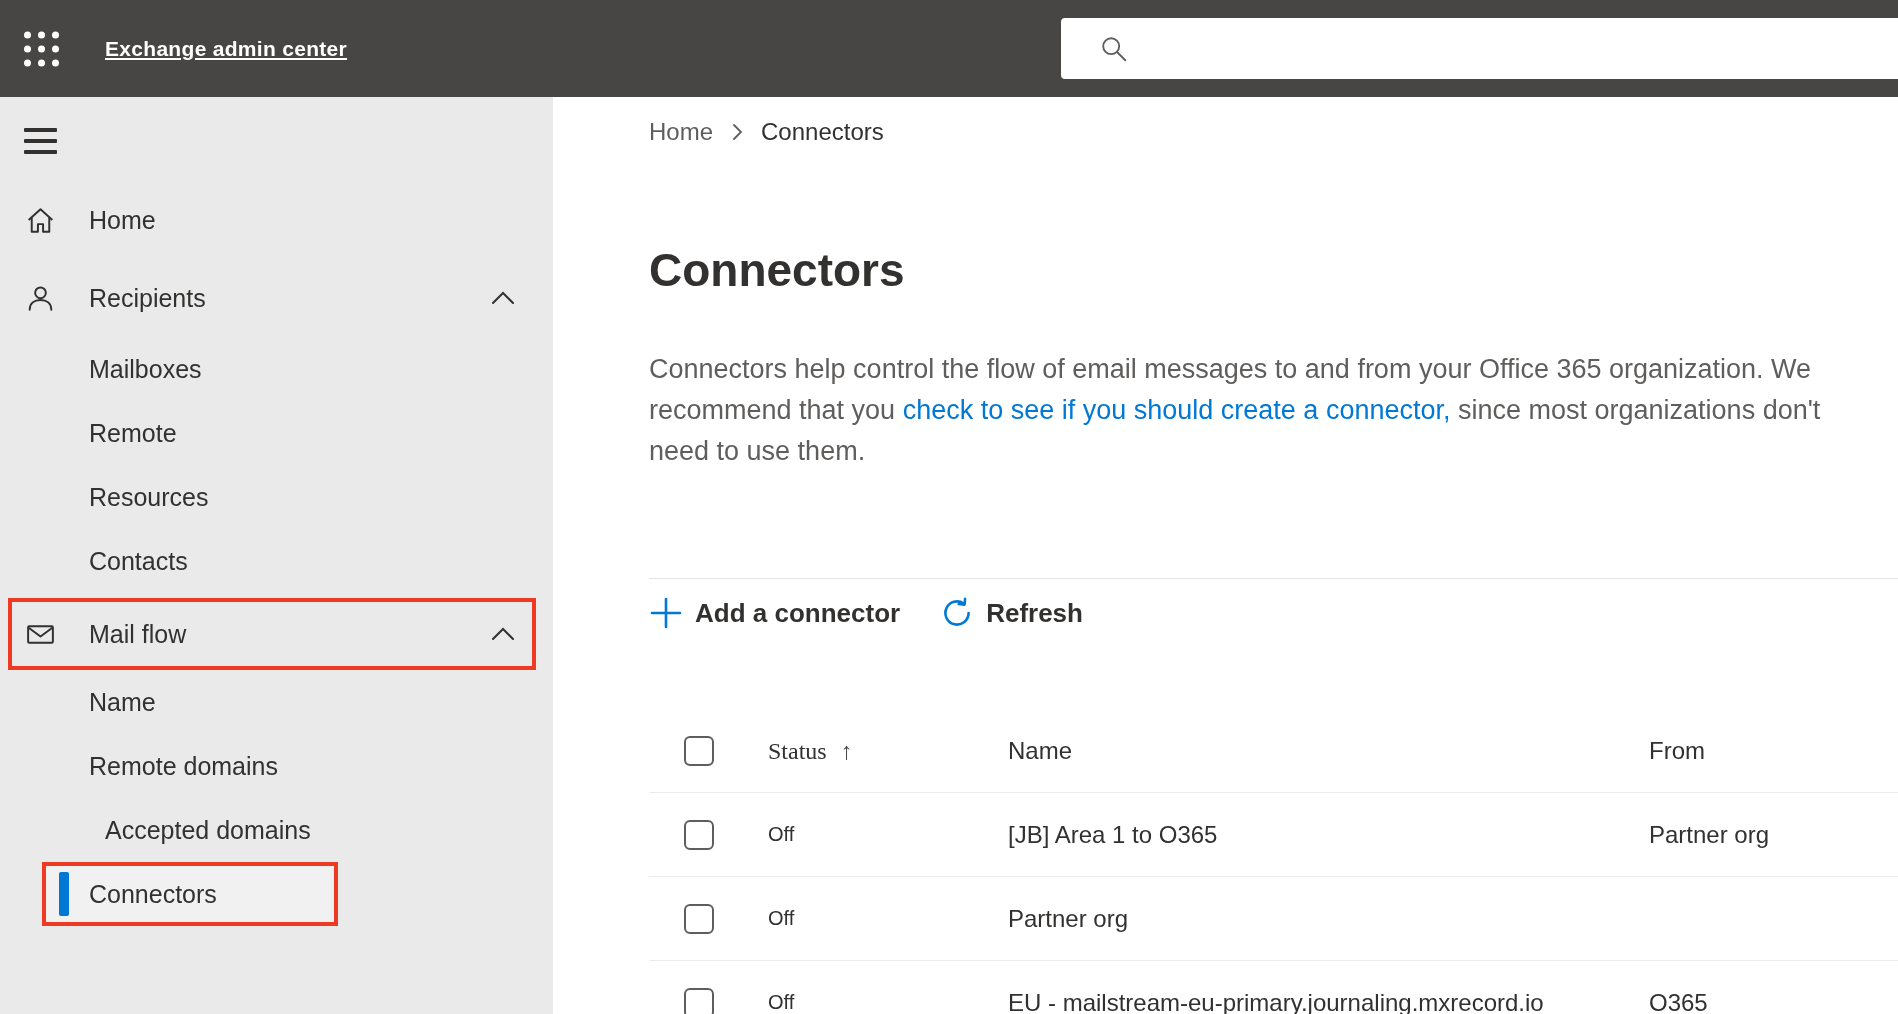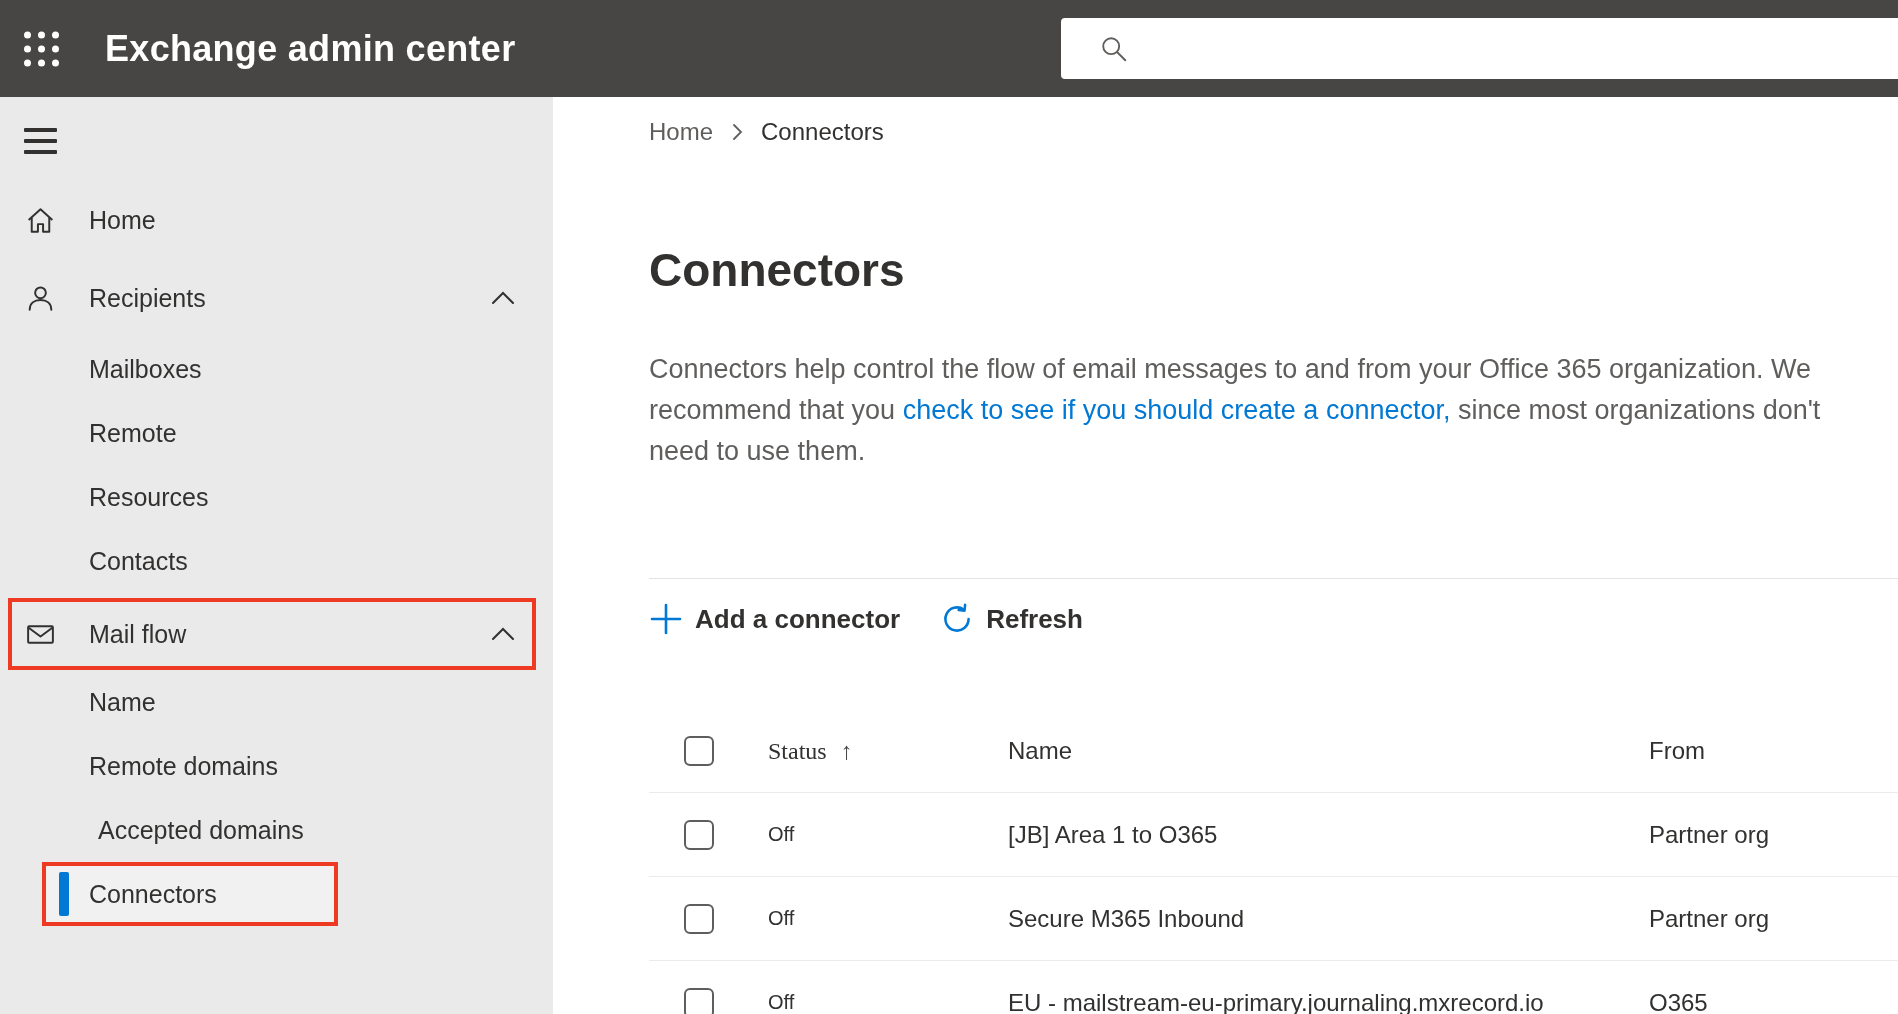--- a/index.html
+++ b/index.html
@@ -18,21 +18,21 @@
     background:#fff;color:var(--ink);
     font-family:"Liberation Sans",sans-serif;
   }
 
   
   .topbar{position:absolute;left:0;top:0;right:0;height:97px;background:var(--header-bg);}
   .waffle{position:absolute;left:24px;top:50%;transform:translateY(-50%);
     display:grid;grid-template-columns:repeat(3,7px);grid-gap:7px;cursor:pointer;}
   .waffle i{width:7px;height:7px;border-radius:50%;background:#fff;display:block;}
   .app-title{position:absolute;left:105px;top:50%;transform:translateY(-50%);
-    color:#fff;font-size:36px;font-weight:600;letter-spacing:.3px;white-space:nowrap;}
+    color:#fff;font-size:21px;font-weight:600;letter-spacing:.3px;white-space:nowrap;text-decoration:underline;}
   .searchbox{position:absolute;left:1061px;right:0;top:18px;height:61px;background:#fff;
     border-radius:4px 0 0 4px;display:flex;align-items:center;}
   .searchbox svg{margin-left:38px;flex:0 0 auto;}
   .searchbox input{border:0;outline:none;background:transparent;margin-left:22px;
     font-family:"Liberation Sans",sans-serif;font-size:26px;color:var(--ink-soft);width:600px;}
   .searchbox input::placeholder{color:var(--ink-soft);opacity:1;}
 
   
   .sidebar{position:absolute;left:0;top:97px;width:553px;bottom:0;background:var(--sidebar-bg);}
   .hamburger{position:absolute;left:24px;top:31px;width:33px;cursor:pointer;}
@@ -55,21 +55,21 @@
   
   .main{position:absolute;left:553px;top:97px;right:0;bottom:0;background:#fff;}
   .breadcrumb{position:absolute;left:96px;top:20px;height:30px;display:flex;align-items:center;
     font-size:24px;color:var(--ink-soft);}
   .breadcrumb .sep{margin:0 16px;display:flex;align-items:center;}
   .breadcrumb .current{color:var(--ink);}
   .page-title{position:absolute;left:96px;top:146px;font-size:46px;font-weight:700;color:var(--ink);}
   .desc{position:absolute;left:96px;top:252px;width:1222px;font-size:27px;line-height:41px;color:var(--ink-soft);}
   .desc a{color:var(--accent);text-decoration:none;cursor:pointer;}
   .divider-top{position:absolute;left:96px;right:0;top:481px;height:1px;background:#e6e4e2;}
-  .toolbar{position:absolute;left:96px;top:493px;height:46px;display:flex;align-items:flex-end;}
+  .toolbar{position:absolute;left:96px;top:493px;height:46px;display:flex;align-items:center;}
   .tool-btn{display:flex;align-items:center;font-size:26px;font-weight:600;color:var(--ink);cursor:pointer;}
   .tool-btn svg{flex:0 0 auto;}
   .tool-btn .t{margin-left:12px;white-space:nowrap;}
   .tool-btn + .tool-btn{margin-left:40px;}
 
   .table{position:absolute;left:96px;right:0;top:613px;}
   .trow{display:grid;grid-template-columns:119px 240px 641px 1fr;align-items:center;}
   .thead{height:82px;font-size:24px;color:var(--ink);}
   .trow.data{height:84px;border-top:1px solid var(--line);font-size:24px;}
   .cb{width:30px;height:30px;border:2px solid var(--ink-soft);border-radius:6px;background:#fff;
@@ -166,21 +166,21 @@
       </span>
     </div>
 
     <div class="nav-item sub-item">
       <span class="lbl" style="margin-left:0">Name</span>
     </div>
     <div class="nav-item sub-item">
       <span class="lbl" style="margin-left:0">Remote domains</span>
     </div>
     <div class="nav-item sub-item">
-      <span class="lbl" style="margin-left:9px">Accepted domains</span>
+      <span class="lbl" style="margin-left:16px">Accepted domains</span>
     </div>
 
     <div class="nav-item boxed-connectors">
       <span class="sel-bar"></span>
       <span class="lbl" style="margin-left:0">Connectors</span>
     </div>
 
   </div>
 </div>
 
@@ -240,21 +240,20 @@
       <div class="status-val cell">Off</div>
       <div class="cell">[JB] Area 1 to O365</div>
       <div class="cell">Partner org</div>
     </div>
 
     <div class="trow data">
       <div>
           <div class="cb"></div>
         </div>
       <div class="status-val cell">Off</div>
-      <div class="cell">Secure M365 Inbound</div>
       <div class="cell">Partner org</div>
     </div>
 
     <div class="trow data">
       <div>
           <div class="cb"></div>
         </div>
       <div class="status-val cell">Off</div>
       <div class="cell">EU - mailstream-eu-primary.journaling.mxrecord.io</div>
       <div class="cell">O365</div>

